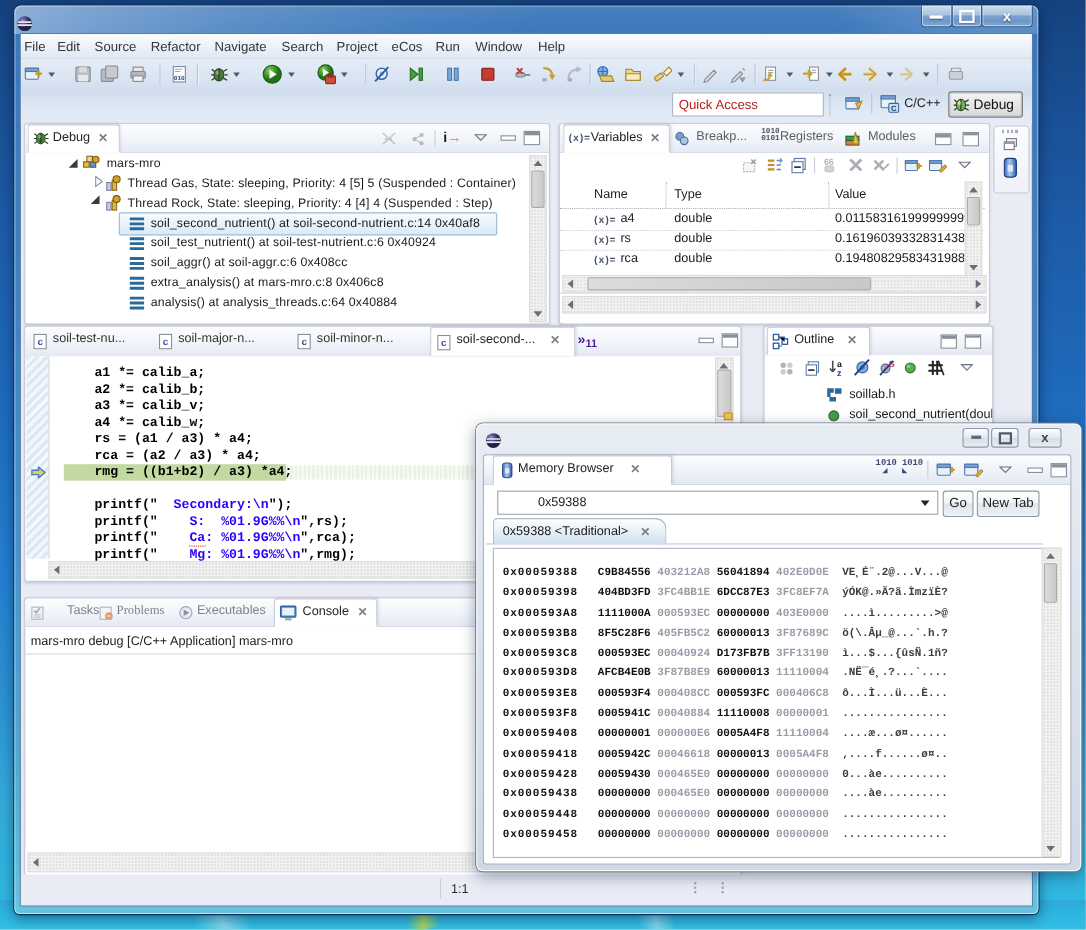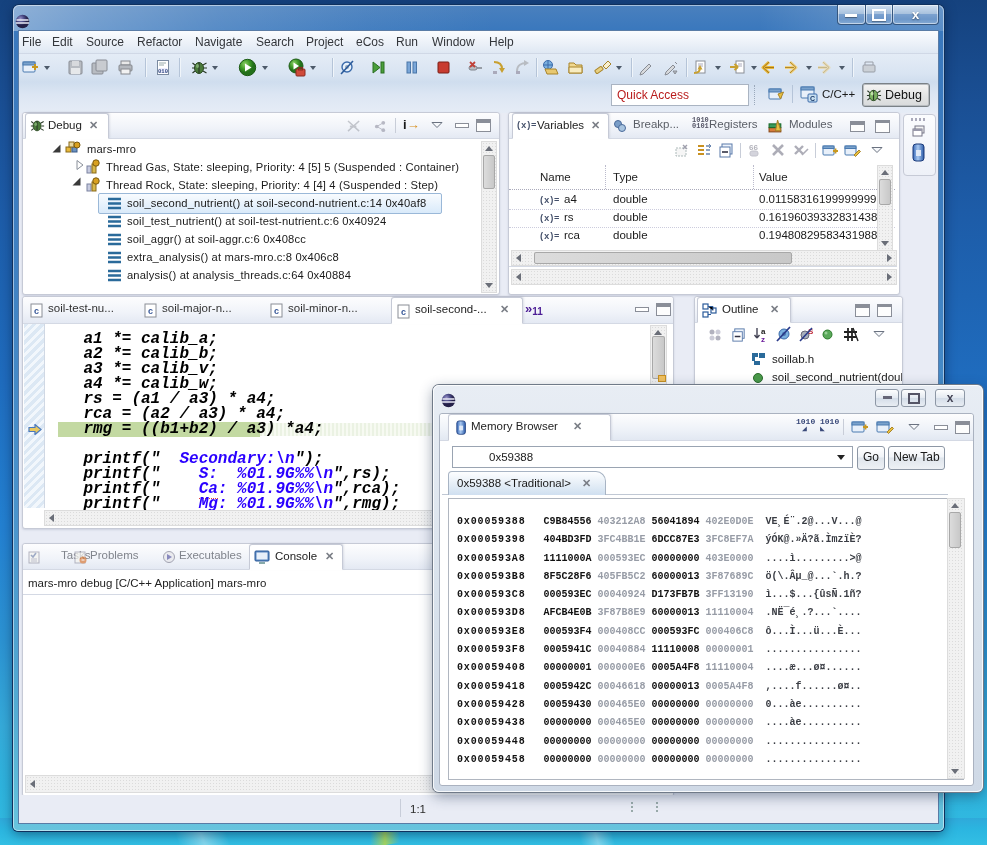--- a/index.html
+++ b/index.html
@@ -297,21 +297,21 @@
       <div class="abs" style="left:372px;top:5px;width:1px;height:15px;background:#c8cdd8;"></div>
       <div class="abs" style="left:380px;top:4px;font-size:13px;font-weight:bold;color:#1a1a1a;">i<span style="color:#d89020;">→</span></div>
       <svg class="abs" style="left:408px;top:8px" width="12" height="8" viewBox="0 0 12 8">
           <path d="M1 1.5 H11 L6 6.5 Z" fill="#f6f8fb" stroke="#6a7280"></path>
         </svg>
       <div class="abs" style="left:432px;top:10px;width:12px;height:3px;border:1px solid #8a8e98;background:#fff;"></div>
       <div class="mm" style="left:453px;top:6px;">
           <div style="height:3px;background:#8a8e98;"></div>
         </div>
 
-      <div class="abs" style="left:0;top:26px;width:542px;height:153px;overflow:hidden;">
+      <div class="abs" style="left:10px;top:26px;width:542px;height:153px;overflow:hidden;">
         <svg class="abs" style="left:28px;top:4px" width="11" height="11" viewBox="0 0 11 11">
             <path d="M9.5 1.5 V9.5 H1.5 Z" fill="#3a3a3a"></path>
           </svg>
         <svg class="abs" style="left:42px;top:2px" width="16" height="16" viewBox="0 0 16 16">
             <rect x="1" y="6" width="5" height="5" fill="#e8b83a" stroke="#8a6a1a"></rect>
             <rect x="7" y="6" width="5" height="5" fill="#6a92c0" stroke="#3a5a8a"></rect>
             <rect x="4" y="1" width="5" height="5" fill="#e8d8a0" stroke="#8a6a1a"></rect>
             <circle cx="12" cy="4" r="3" fill="#d8a020" stroke="#7a5a10"></circle>
           </svg>
         <div class="abs t11" style="left:64px;top:4px;">mars-mro</div>
@@ -531,21 +531,21 @@
       <div class="mm" style="left:633px;top:6px;">
           <div style="height:3px;background:#8a8e98;"></div>
         </div>
 
       <div class="abs" style="left:1px;top:27px;width:20px;height:184px;background:repeating-linear-gradient(135deg,#dce8f4 0 3px,#f2f7fc 3px 6px);border-right:1px solid #d0d8e4;"></div>
       <div class="abs" style="left:35px;top:125px;width:202px;height:15px;background:#c3d9a2;"></div>
       <div class="abs" style="left:237px;top:126px;width:174px;height:13px;background:repeating-linear-gradient(90deg,#ebf2e3 0 2px,#f7faf2 2px 4px);"></div>
       <svg class="abs" style="left:5px;top:127px" width="14" height="11" viewBox="0 0 14 11">
           <path d="M1 3.5 h6 v-3 L13 5.5 L7 10.5 v-3 H1 Z" fill="#e8c860" stroke="#4a7ac0" stroke-width="1.2"></path>
         </svg>
-      <div class="abs mono" style="left:22px;top:35px;color:#000;line-height:15px;font-size:16px;font-style:italic;">    a1 *= calib_a;
+      <div class="abs mono" style="left:34px;top:35px;color:#000;line-height:15px;font-size:12px;">    a1 *= calib_a;
     a2 *= calib_b;
     a3 *= calib_v;
     a4 *= calib_w;
     rs = (a1 / a3) * a4;
     rca = (a2 / a3) * a4;
     rmg = ((b1+b2) / a3) *a4;
 
     printf("  <span class="str">Secondary:\n</span>");
     printf("    <span class="str">S:  %01.9G%%\n</span>",rs);
     printf("    <span class="str sq">Ca</span><span class="str">: %01.9G%%\n</span>",rca);
@@ -631,21 +631,21 @@
     <div class="panel" style="left:3px;top:512px;width:650px;height:252px;">
       <div class="ptabrow"></div>
       <div class="vtab inact" style="left:2px;width:58px;">
         <svg class="abs" style="left:2px;top:6px" width="15" height="14" viewBox="0 0 15 14" opacity=".7">
             <rect x="2" y="2" width="10" height="11" fill="#f4f4f0" stroke="#99a"></rect>
             <path d="M4 5 l2 2 3 -4" stroke="#7a8ab0" stroke-width="1.6" fill="none"></path>
             <path d="M4 9 h6 M4 11 h6" stroke="#aab"></path>
           </svg>
         <span class="abs" style="left:20px;top:5px;color:#80848c;margin-left:16px;">Tasks</span>
       </div>
-      <div class="vtab inact" style="left:48px;width:80px;">
+      <div class="vtab inact" style="left:64px;width:80px;font-family:Liberation Serif, serif;">
         <svg class="abs" style="left:2px;top:6px" width="15" height="14" viewBox="0 0 15 14" opacity=".7">
             <rect x="2" y="2" width="10" height="11" fill="#f4f4f0" stroke="#99a"></rect>
             <circle cx="10" cy="10" r="3.5" fill="#d87a3a"></circle>
             <path d="M8.5 10 h3" stroke="#fff"></path>
           </svg>
         <span class="abs" style="left:19px;top:5px;color:#80848c;">Problems</span>
       </div>
       <div class="vtab inact" style="left:137px;width:92px;">
         <svg class="abs" style="left:2px;top:6px" width="14" height="14" viewBox="0 0 14 14" opacity=".75">
             <circle cx="7" cy="7" r="5.5" fill="#e8e8ec" stroke="#889"></circle>

